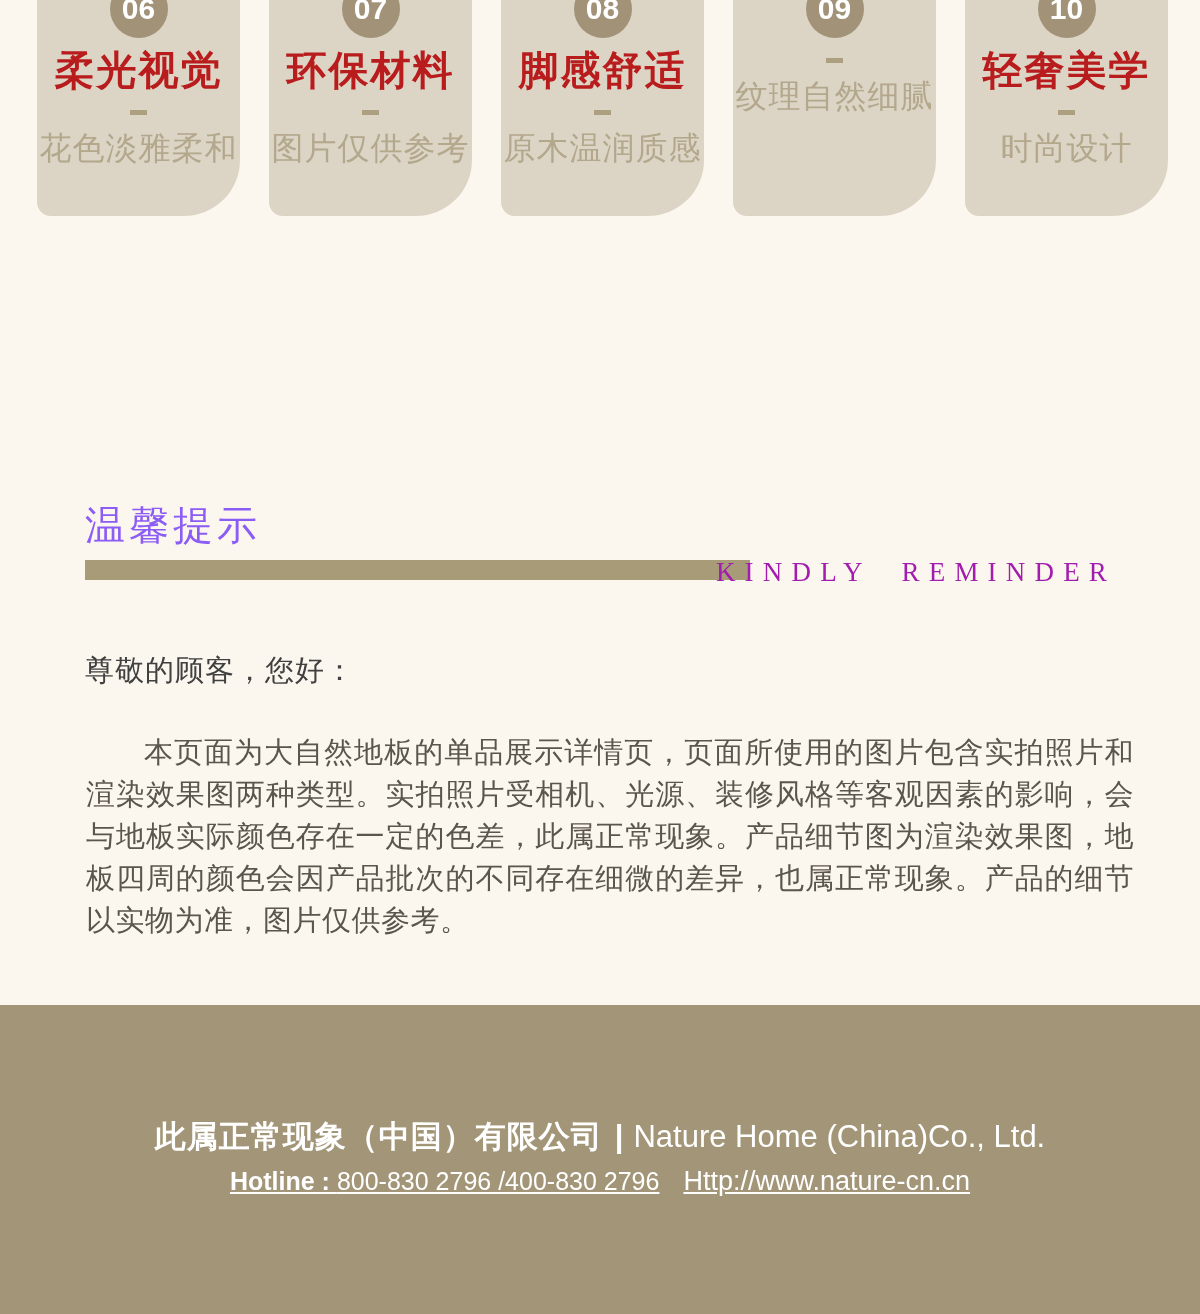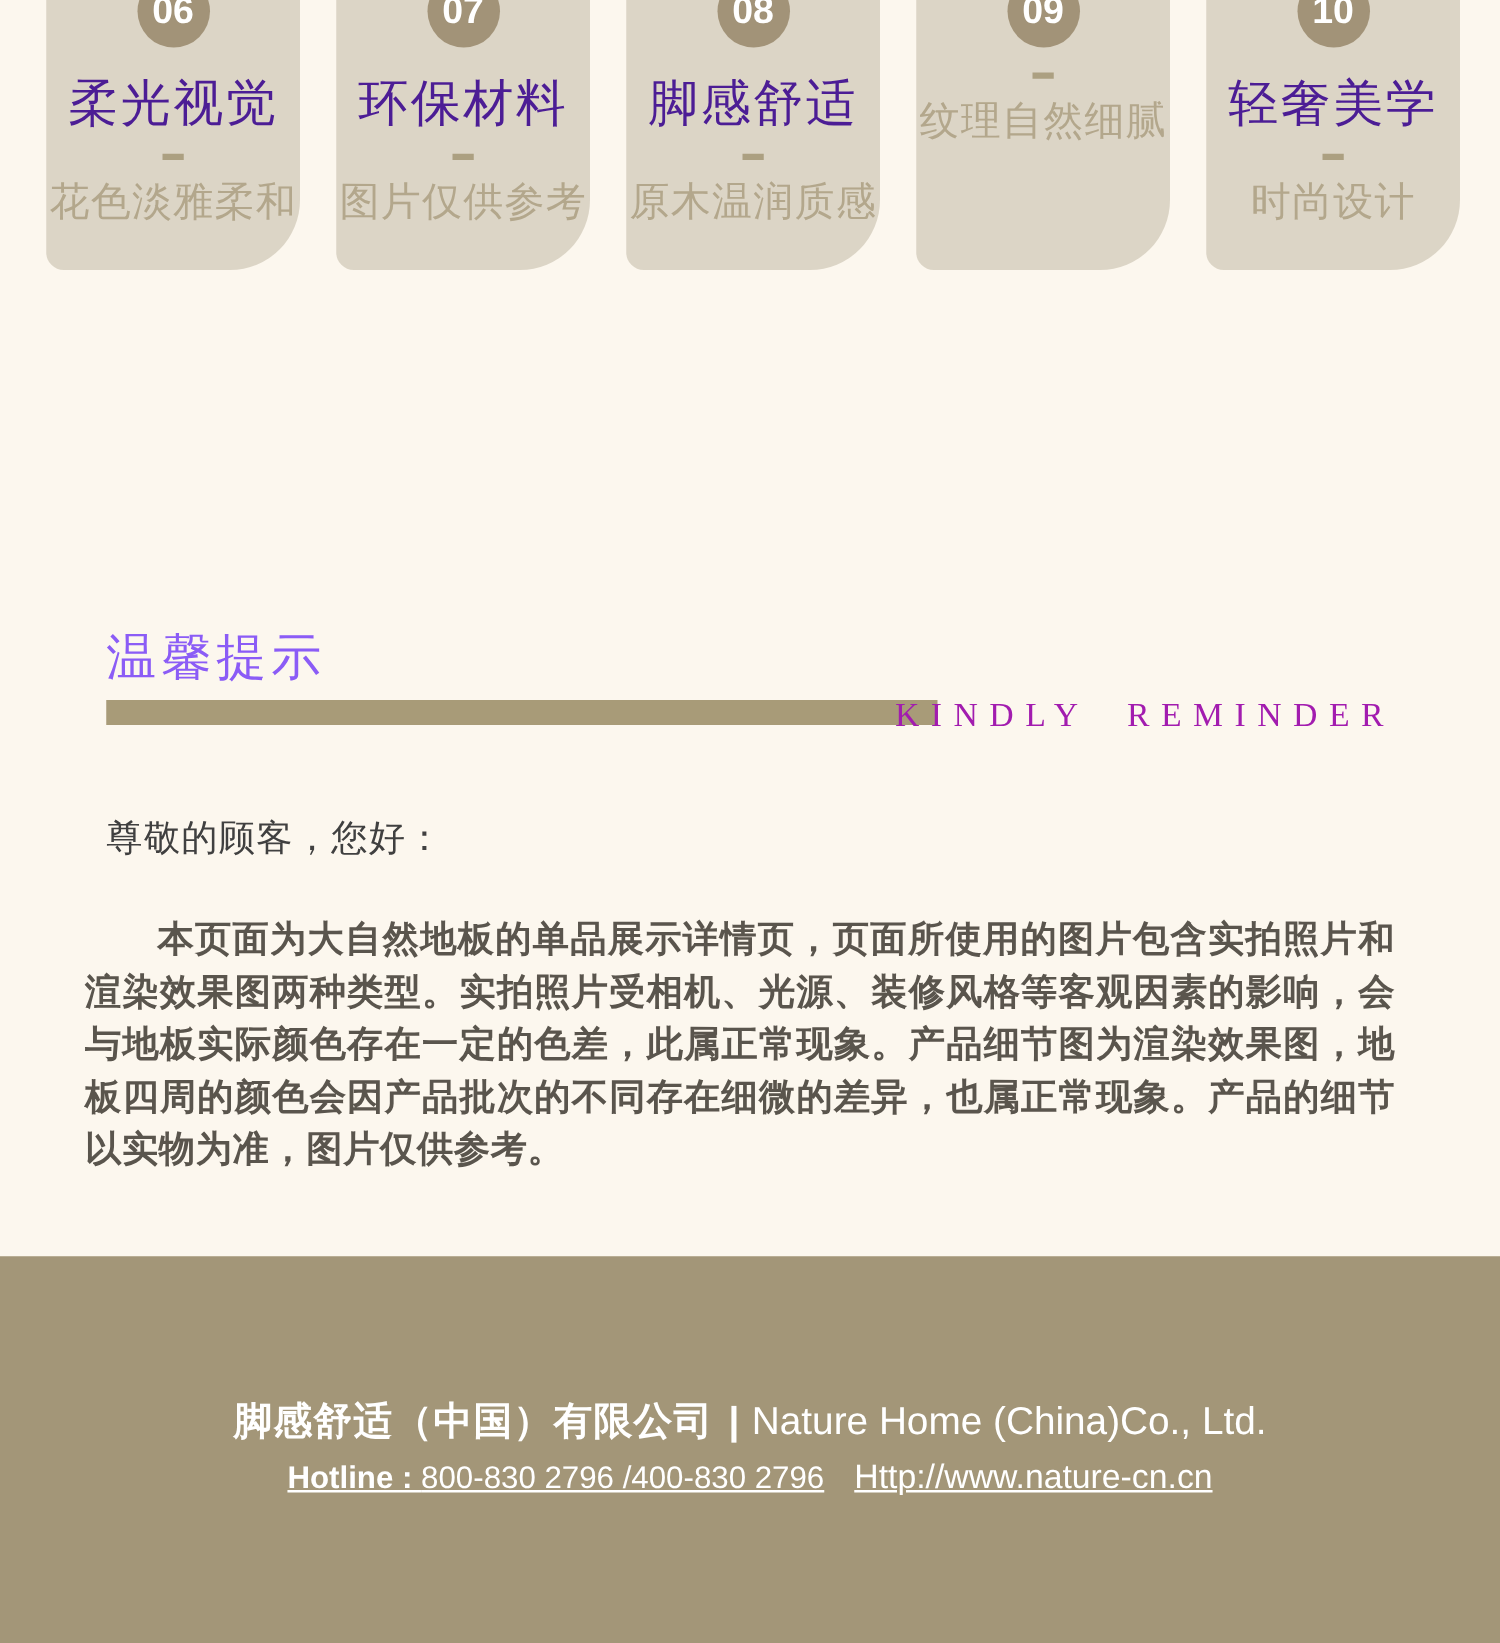--- a/index.html
+++ b/index.html
@@ -27,25 +27,25 @@
   .card .circle {
     width: 58px; height: 58px;
     margin: -20px auto 0;
     border-radius: 50%;
     background: #a29378;
     color: #ffffff;
     font-size: 30px; font-weight: bold;
     line-height: 58px; text-align: center;
   }
   .card .title {
-    margin-top: 25px;
-    font-size: 40px; font-weight: normal;
+    margin-top: 12px;
+    font-size: 40px; font-weight: bold;
     line-height: 1;
     letter-spacing: 2px;
-    color: #4c1d95;
+    color: #b91c1c;
   }
   .card .dash {
     width: 17px; height: 5px;
     margin: 20px auto 0;
     background: #aca081;
   }
   .card .subtitle {
     margin-top: 17px;
     font-size: 32px; line-height: 1;
     color: #b3a78c;
@@ -72,28 +72,27 @@
     word-spacing: 0.55em;
     color: #a21caf;
     white-space: nowrap;
   }
   .greeting {
     position: absolute; left: 85px; top: 651px;
     font-size: 29px; color: #404040;
     letter-spacing: 1px;
   }
   .notice-paragraph {
-    position: absolute; left: 68px; top: 731px;
+    position: absolute; left: 86px; top: 731px;
     width: 1048px;
     font-size: 29px; line-height: 42px;
     color: #5a554d;
     text-align: justify;
     text-indent: 2em;
     letter-spacing: 0.5px;
-    font-weight: bold;
   }
 
   
   .footer {
     position: absolute; left: 0; top: 1005px;
     width: 1200px; height: 309px;
     background: #a39678;
   }
   .footer-inner {
     position: absolute; left: 0; right: 0; top: 112px;
@@ -166,21 +165,21 @@
   <div class="reminder-heading">温馨提示</div>
   <div class="reminder-bar"></div>
   <div class="reminder-en">KINDLY REMINDER</div>
 
   <div class="greeting">尊敬的顾客，您好：</div>
   <div class="notice-paragraph">本页面为大自然地板的单品展示详情页，页面所使用的图片包含实拍照片和渲染效果图两种类型。实拍照片受相机、光源、装修风格等客观因素的影响，会与地板实际颜色存在一定的色差，此属正常现象。产品细节图为渲染效果图，地板四周的颜色会因产品批次的不同存在细微的差异，也属正常现象。产品的细节以实物为准，图片仅供参考。</div>
 
   <div class="footer">
     <div class="footer-inner">
       <div class="footer-line1">
-        <span class="cn">脚感舒适（中国）有限公司</span><span class="sep">|</span><span class="en">Nature Home (China)Co., Ltd.</span>
+        <span class="cn">此属正常现象（中国）有限公司</span><span class="sep">|</span><span class="en">Nature Home (China)Co., Ltd.</span>
       </div>
       <div class="footer-line2">
         <span class="hotline-label">Hotline : </span><span class="numbers">800-830 2796 /400-830 2796</span><span class="site">Http://www.nature-cn.cn</span>
       </div>
     </div>
   </div>
 
 </div>
 
 </body></html>

